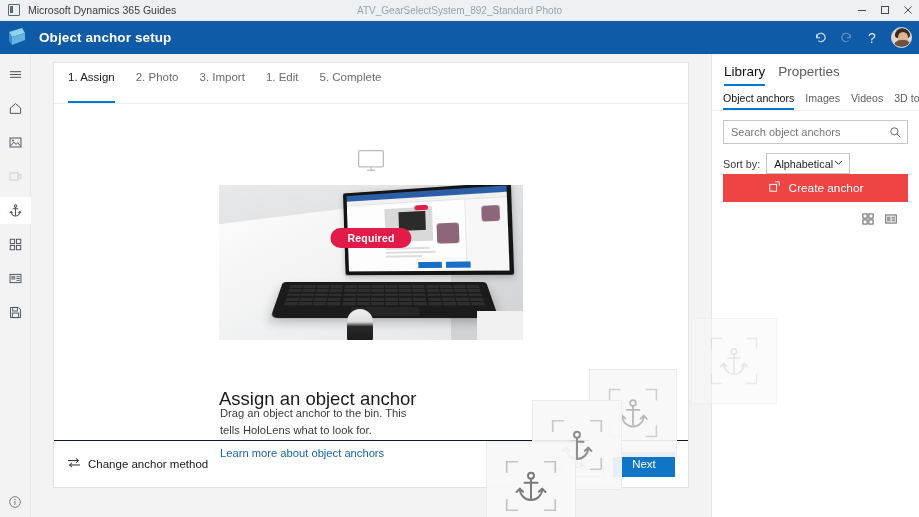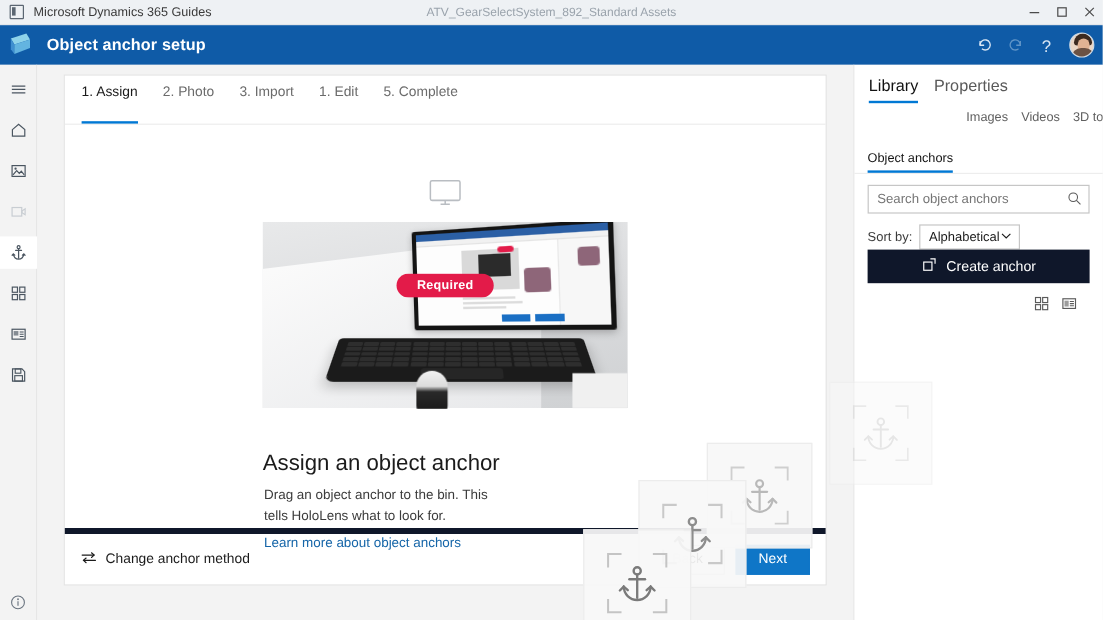--- a/index.html
+++ b/index.html
@@ -162,33 +162,33 @@
   .ghost {
     position: absolute; border: 1px solid #ececec; background: rgba(247,247,247,.93); z-index: 5;
   }
   .ghost svg { position: absolute; left: 50%; top: 50%; transform: translate(-50%,-50%); }
   .ghost.g1 { left: 432px; top: 337px; width: 90px; height: 90px; }
   .ghost.g2 { left: 478px; top: 296px; width: 90px; height: 90px; }
   .ghost.g3 { left: 535px; top: 265px; width: 88px; height: 88px; }
   .ghost.g4 { left: 637px; top: 214px; width: 86px; height: 86px; opacity: .55; }
 
   .headline {
-    position: absolute; left: 165px; top: 271px; font-size: 18.5px; color: #1b1b1b; font-weight: normal;
+    position: absolute; left: 165px; top: 284px; font-size: 18.5px; color: #1b1b1b; font-weight: normal;
   }
   .subtext {
     position: absolute; left: 166px; top: 301px; width: 200px;
     font-size: 11.2px; color: #3b3b3b; line-height: 1.52;
   }
   .learnlink {
     position: absolute; left: 166px; top: 343px; font-size: 11.2px; color: #1565a8; text-decoration: none;
   }
 
   .cardfoot {
     position: absolute; left: 0; right: 0; bottom: 0; height: 47px;
-    border-top: 5px solid #0f172a; display: flex; align-items: center; padding: 0 13px;
+    border-top: 1px solid #0f172a; display: flex; align-items: center; padding: 0 13px;
   }
   .changemethod {
     display: flex; align-items: center; gap: 7px; font-size: 11.5px; color: #1b1b1b;
   }
   .btns { margin-left: auto; display: flex; gap: 9px; }
   .btn {
     font-size: 11.5px; padding: 0 10px; height: 25px; min-width: 62px;
     display: flex; align-items: center; justify-content: center; cursor: default;
   }
   .btn.secondary { background: #ffffff; border: 1px solid #c8c8c8; color: #1b1b1b; }
@@ -200,21 +200,21 @@
   .panel {
     position: absolute; top: 54px; right: 0; width: 208px; bottom: 0;
     background: #ffffff; border-left: 1px solid #e6e6e6; display: flex; flex-direction: column;
   }
   .ptabs { display: flex; padding: 10px 12px 0 12px; gap: 13px; }
   .ptab { font-size: 13.5px; color: #5a5a5a; padding-bottom: 7px; position: relative; }
   .ptab.active { color: #121212; }
   .ptab.active:after { content: ""; position: absolute; left: 0; right: 0; bottom: 0; height: 2.5px; background: #0078d4; }
   .psubtabs { display: flex; padding: 6px 11px 0 11px; gap: 11px; }
   .psub { font-size: 10.6px; color: #5f5f5f; padding-bottom: 6px; position: relative; white-space: nowrap; }
-  .psub.active { color: #121212; margin-top: 34px; }
+  .psub.active { color: #121212; }
   .psub.active:after { content: ""; position: absolute; left: 0; right: 0; bottom: 0; height: 2.5px; background: #0078d4; }
   .psub-rule { height: 1px; background: #ededed; margin: 0 0 0 0; }
 
   .searchwrap { margin: 9px 11px 0 11px; position: relative; }
   .searchwrap input {
     width: 100%; height: 24px; border: 1px solid #c6c6c6; background: #fff;
     font-size: 11px; color: #1b1b1b; padding: 0 24px 0 7px;
     font-family: "Liberation Sans", sans-serif; outline: none;
   }
   .searchwrap input::placeholder { color: #757575; }
@@ -230,37 +230,37 @@
   .gridarea { flex: 1; padding: 14px 0 0 20px; overflow: hidden; }
   .anchor-card { width: 75px; }
   .anchor-tile {
     width: 75px; height: 75px; background: #f2f2f2; border: 1px solid #e4e4e4;
     display: flex; align-items: center; justify-content: center;
   }
   .anchor-label { font-size: 10.7px; color: #3b3b3b; text-align: center; margin-top: 6px; }
 
   .panelfoot { padding: 0 11px 0 11px; }
   .create-btn {
-    width: 100%; height: 28px; background: #0f172a; color: #fff; font-size: 11.8px;
+    width: 100%; height: 28px; background: #ef4444; color: #fff; font-size: 11.8px;
     display: flex; align-items: center; justify-content: center; gap: 8px;
   }
   .viewtoggles { display: flex; justify-content: flex-end; gap: 6px; padding: 8px 9px 8px 0; color: #5a5a5a; }
   .vt { width: 17px; height: 17px; display: flex; align-items: center; justify-content: center; }
 </style>
 </head>
 <body>
 
 <div id="app">
 
   <div class="titlebar">
     <div class="tb-appicon">
         <span></span>
       </div>
     <div class="tb-title">Microsoft Dynamics 365 Guides</div>
-    <div class="tb-doc">ATV_GearSelectSystem_892_Standard Assets</div>
+    <div class="tb-doc">ATV_GearSelectSystem_892_Standard Photo</div>
     <div class="tb-ctrls">
       <div class="tb-btn">
         <svg width="10" height="10" viewBox="0 0 10 10">
             <line x1="1" y1="5.5" x2="9" y2="5.5" stroke="currentColor" stroke-width="1"></line>
           </svg>
       </div>
       <div class="tb-btn">
         <svg width="10" height="10" viewBox="0 0 10 10">
             <rect x="1.5" y="1.5" width="7" height="7" fill="none" stroke="currentColor" stroke-width="1"></rect>
           </svg>

